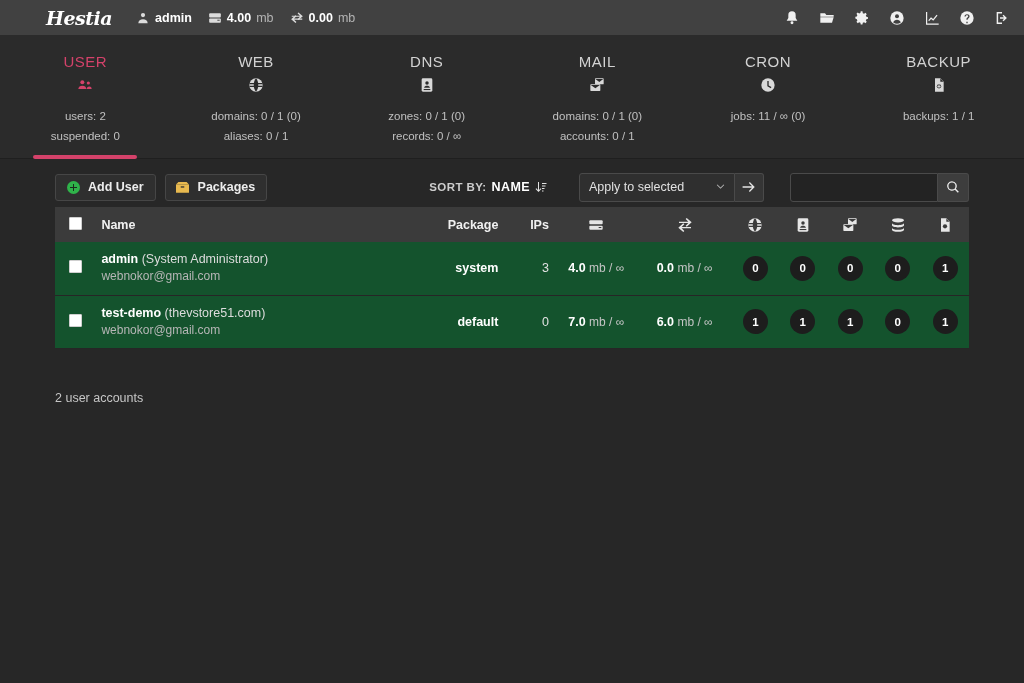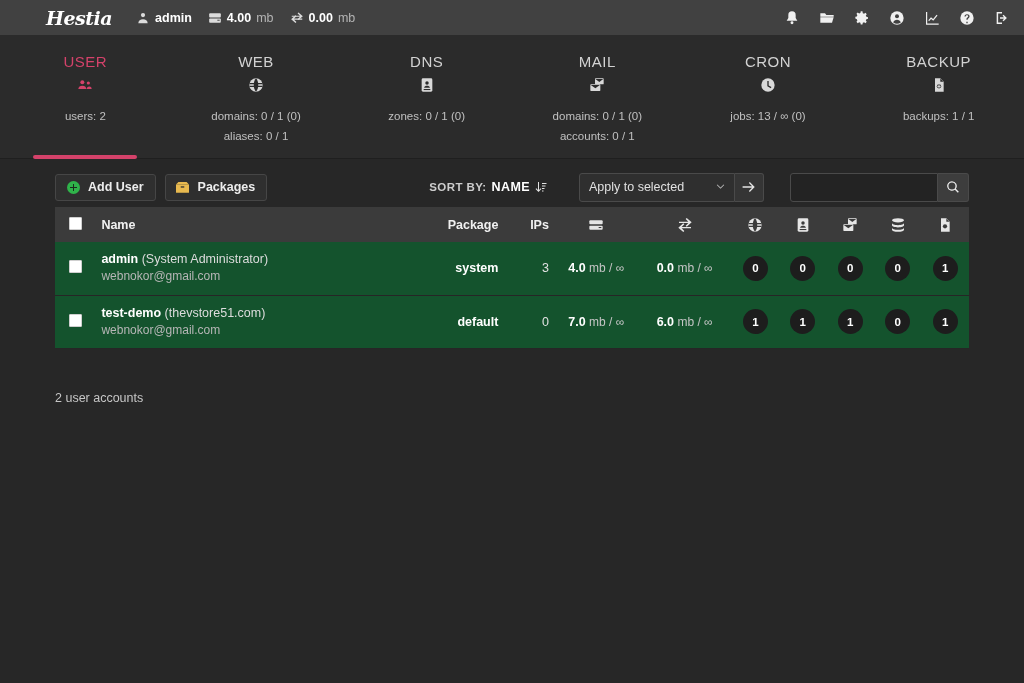--- a/index.html
+++ b/index.html
@@ -280,20 +280,21 @@
       <span>USER</span>
       <svg class="nav-ico" viewBox="0 0 24 24">
           <circle cx="8" cy="8" r="3"></circle>
           <circle cx="17" cy="9" r="2.4"></circle>
           <path d="M2 18c0-3.2 2.7-5 6-5s6 1.8 6 5z"></path>
           <path d="M14.5 18c0-2.3 1.6-3.6 4-3.6s3.5 1.3 3.5 3.6z"></path>
         </svg>
     </div>
     <div class="nav-lines">
       <div>users: 2</div>
+      <div>suspended: 0</div>
     </div>
     <div class="nav-underline"></div>
   </div>
 
   <div class="navitem">
     <div class="nav-title">
       <span>WEB</span>
       <svg class="nav-ico" viewBox="0 0 24 24">
           <circle cx="12" cy="12" r="10"></circle>
           <path d="M12 2c2.3 2.4 3.4 5.8 3.4 10S14.3 19.6 12 22c-2.3-2.4-3.4-5.8-3.4-10S9.7 4.4 12 2z" fill="#2b2b2b"></path>
@@ -311,20 +312,21 @@
       <span>DNS</span>
       <svg class="nav-ico" viewBox="0 0 24 24">
           <rect x="4" y="2" width="16" height="20" rx="2"></rect>
           <circle cx="12" cy="9" r="2.6" fill="#2b2b2b"></circle>
           <path d="M7.6 16c.6-1.9 2.3-2.9 4.4-2.9s3.8 1 4.4 2.9z" fill="#2b2b2b"></path>
           <rect x="7" y="18" width="10" height="1.6" fill="#2b2b2b"></rect>
         </svg>
     </div>
     <div class="nav-lines">
       <div>zones: 0 / 1 (0)</div>
+      <div>records: 0 / ∞</div>
     </div>
   </div>
 
   <div class="navitem">
     <div class="nav-title">
       <span>MAIL</span>
       <svg class="nav-ico" viewBox="0 0 24 24">
           <rect x="9" y="2" width="13" height="9" rx="1"></rect>
           <path d="M9.6 3h11.8l-5.9 4.4z" fill="#2b2b2b"></path>
           <rect x="2" y="11" width="15" height="10" rx="1"></rect>
@@ -339,21 +341,21 @@
 
   <div class="navitem">
     <div class="nav-title">
       <span>CRON</span>
       <svg class="nav-ico" viewBox="0 0 24 24">
           <circle cx="12" cy="12" r="10"></circle>
           <path d="M11 6h2v6.6l4.2 2.5-1 1.7L11 13.7z" fill="#2b2b2b"></path>
         </svg>
     </div>
     <div class="nav-lines">
-      <div>jobs: 13 / ∞ (0)</div>
+      <div>jobs: 11 / ∞ (0)</div>
     </div>
   </div>
 
   <div class="navitem">
     <div class="nav-title">
       <span>BACKUP</span>
       <svg class="nav-ico" viewBox="0 0 24 24">
           <path d="M6 2h8l5 5v15H6z"></path>
           <path d="M14 2.4V7h4.6z" fill="#2b2b2b"></path>
           <circle cx="12" cy="14" r="3.2" fill="#2b2b2b"></circle>

